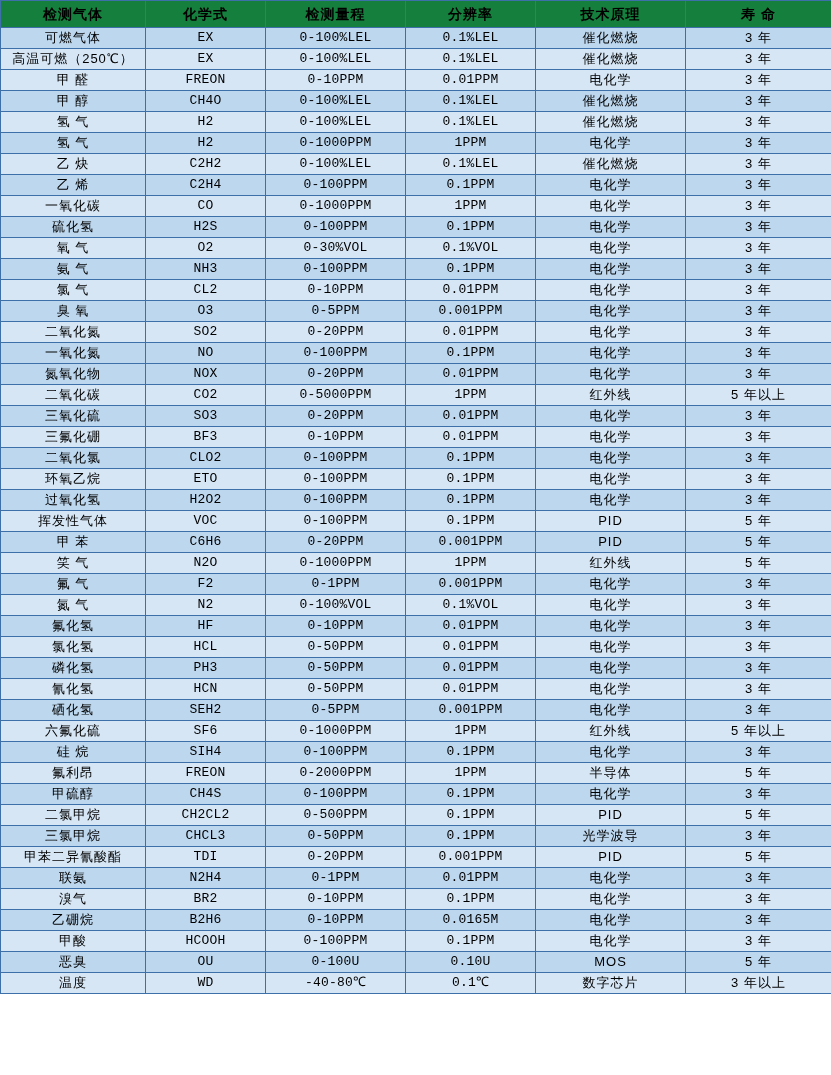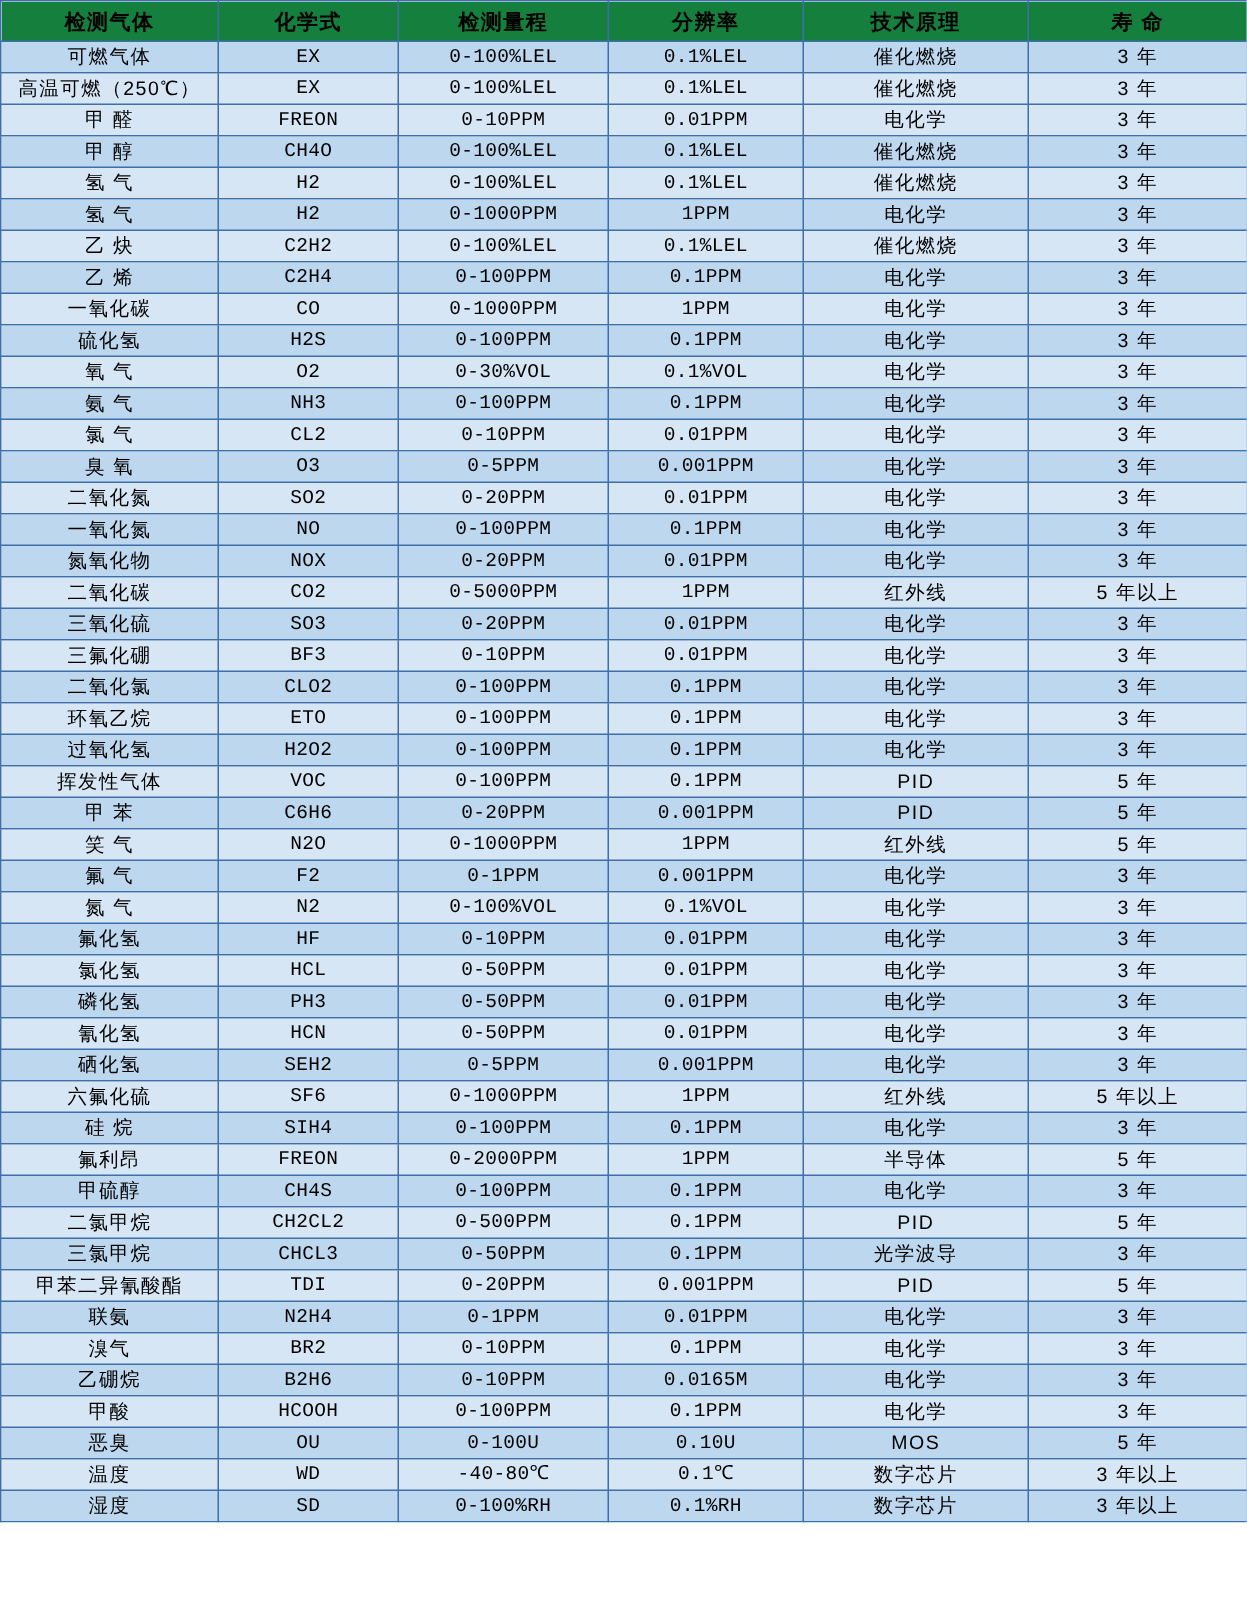--- a/index.html
+++ b/index.html
@@ -444,22 +444,14 @@
         <td class="col-life">5 年</td>
       </tr>
       <tr class="even">
         <td class="col-name">温度</td>
         <td class="col-formula">WD</td>
         <td class="col-range">-40-80℃</td>
         <td class="col-res">0.1℃</td>
         <td class="col-tech">数字芯片</td>
         <td class="col-life">3 年以上</td>
       </tr>
-      <tr class="odd">
-        <td class="col-name">湿度</td>
-        <td class="col-formula">SD</td>
-        <td class="col-range">0-100%RH</td>
-        <td class="col-res">0.1%RH</td>
-        <td class="col-tech">数字芯片</td>
-        <td class="col-life">3 年以上</td>
-      </tr>
     </tbody>
 </table>
 
 </body></html>

